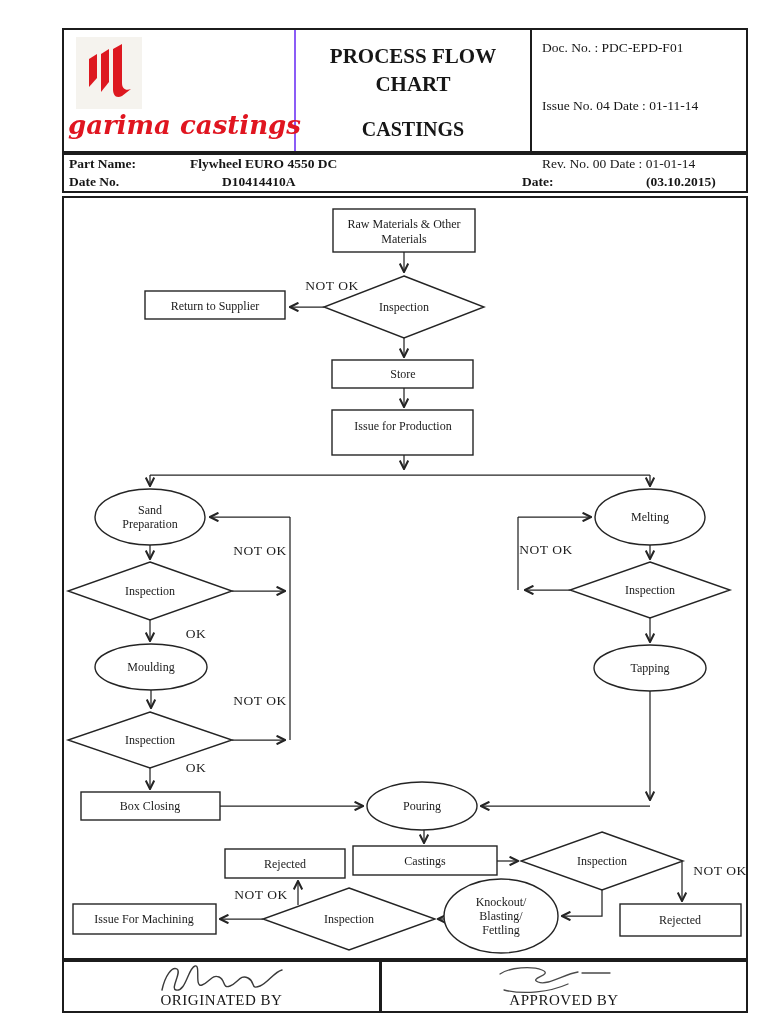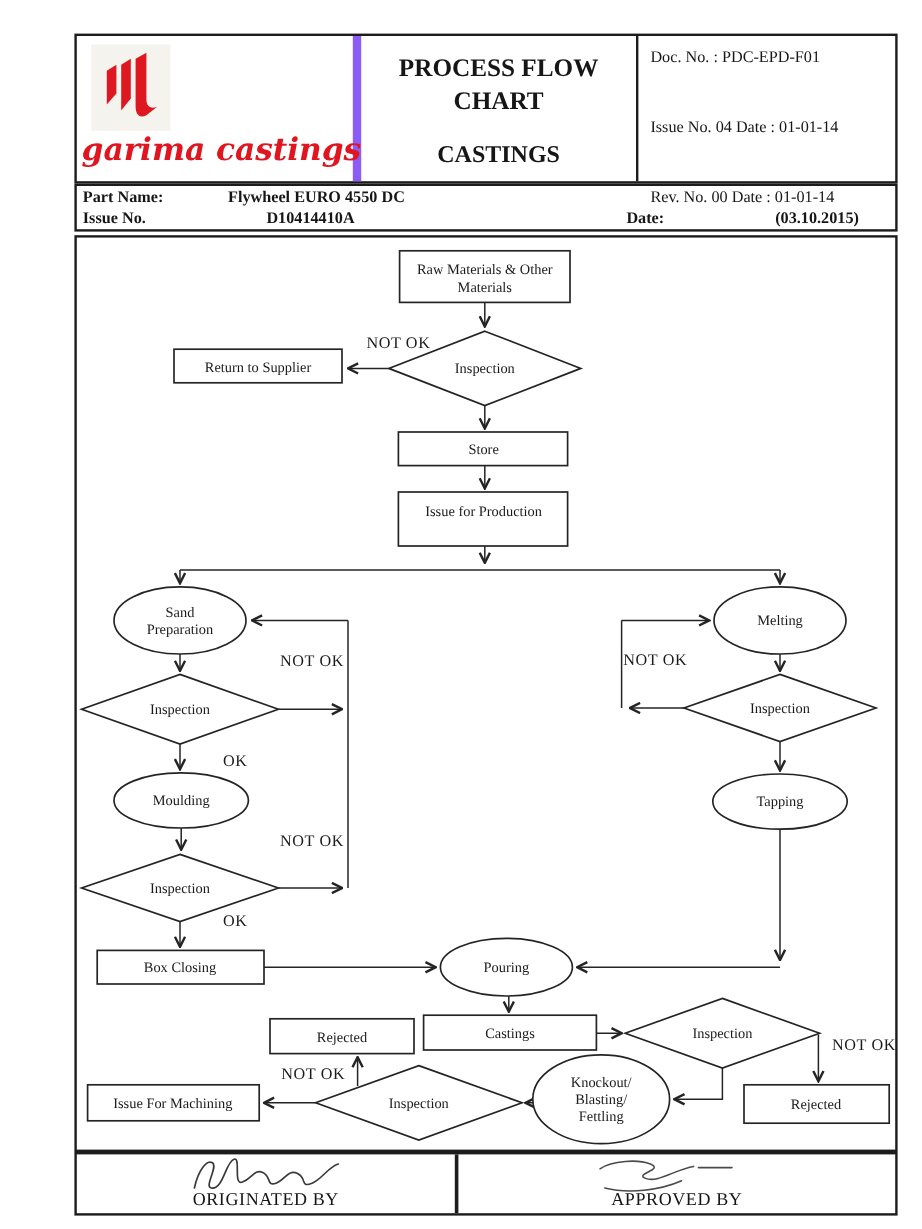--- a/index.html
+++ b/index.html
@@ -4,21 +4,21 @@
 <style>
   html,body{margin:0;padding:0;background:#ffffff;}
   .page{position:relative;width:768px;height:1024px;background:#ffffff;
         font-family:"Liberation Serif",serif;color:#161616;overflow:hidden;}
   .abs{position:absolute;}
   
   .header{position:absolute;left:62px;top:28px;width:686px;height:125px;
           border:2px solid #1c1c1c;display:flex;box-sizing:border-box;}
   .hcell{height:100%;box-sizing:border-box;}
   .logo-cell{width:230px;position:relative;}
-  .title-cell{width:238px;border-left:7px solid #8b5cf6;border-right:2px solid #1c1c1c;
+  .title-cell{width:238px;border-left:2px solid #8b5cf6;border-right:2px solid #1c1c1c;
               display:flex;flex-direction:column;align-items:center;justify-content:space-between;
               padding:12px 0 10px 0;}
   .doc-cell{flex:1;display:flex;flex-direction:column;justify-content:space-between;
             padding:10px 6px 12px 10px;font-size:13.5px;gap:42px;}
   .doc-title{font-weight:bold;font-size:21px;line-height:1.35;text-align:center;width:190px;}
   .doc-subtitle{font-weight:bold;font-size:20px;text-align:center;}
   .logo-text{position:absolute;left:4px;top:80px;width:222px;text-align:center;
              font-family:"DejaVu Serif",serif;font-style:italic;font-weight:bold;
              font-size:26px;color:#e01520;letter-spacing:0px;white-space:nowrap;}
   
@@ -58,29 +58,29 @@
         <path d="M43,13 L52,8 L52,47 C52,53 56,55 61,53 L52,60 C46,63 43,59 43,53 Z" fill="#dd1820"></path>
       </svg>
       <div class="logo-text">garima castings</div>
     </div>
     <div class="hcell title-cell">
       <div class="doc-title">PROCESS FLOW CHART</div>
       <div class="doc-subtitle">CASTINGS</div>
     </div>
     <div class="hcell doc-cell">
       <div>Doc. No. : PDC-EPD-F01</div>
-      <div>Issue No. 04 Date : 01-01-14</div>
+      <div>Issue No. 04 Date : 01-11-14</div>
       <div>Rev. No. 00 Date : 01-01-14</div>
     </div>
   </div>
 
   <div class="part-strip">
     <span style="left:5px;top:1px;">Part Name:</span>
     <span style="left:126px;top:1px;">Flywheel EURO 4550 DC</span>
-    <span style="left:5px;top:19px;">Issue No.</span>
+    <span style="left:5px;top:19px;">Date No.</span>
     <span style="left:126px;top:19px;margin-left:32px;">D10414410A</span>
     <span style="left:458px;top:19px;">Date:</span>
     <span style="left:582px;top:19px;text-align:right;">(03.10.2015)</span>
   </div>
 
   <div class="main-box"></div>
 
   <svg class="flow-svg" width="768" height="1024" viewBox="0 0 768 1024">
     <defs>
       <marker id="ah" viewBox="0 0 10 10" refX="8" refY="5" markerWidth="8.5" markerHeight="8.5" orient="auto">

